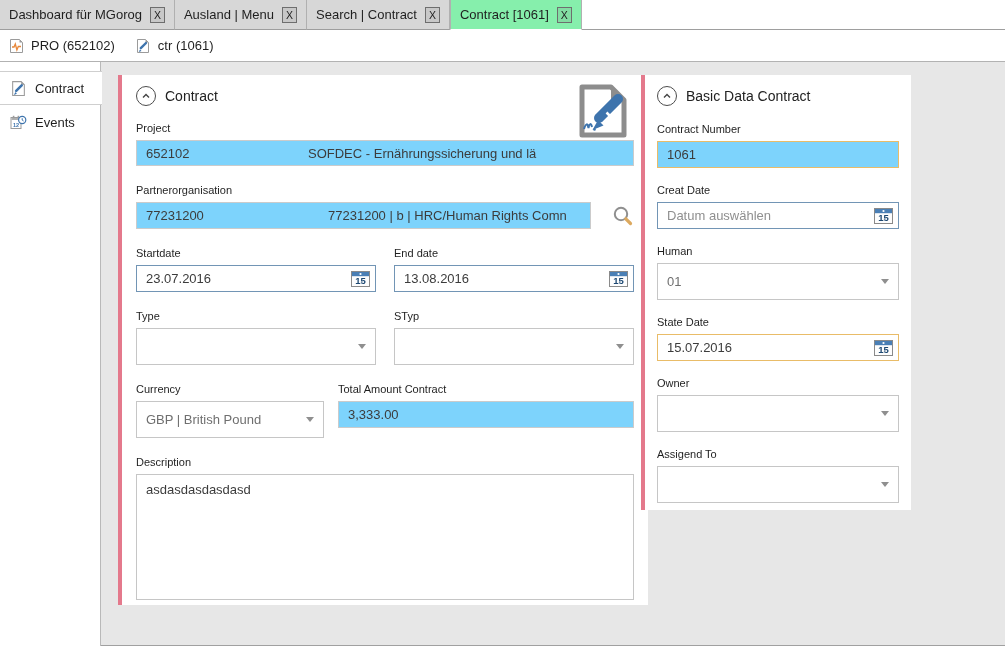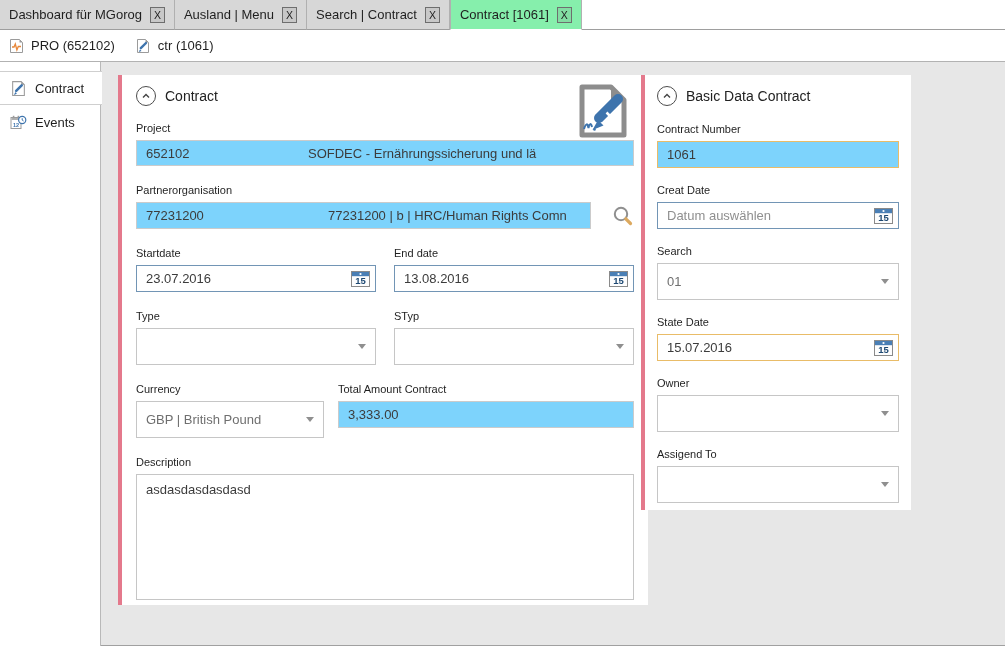--- a/index.html
+++ b/index.html
@@ -262,21 +262,21 @@
       <div class="form-label">Creat Date</div>
       <div class="datebox">
         <input placeholder="Datum auswählen" style="">
         <span class="cal-btn">
             <svg width="19" height="16">
               <use href="#cal15"></use>
             </svg>
           </span>
       </div>
 
-      <div class="form-label">Search</div>
+      <div class="form-label">Human</div>
       <div class="combo">
         <span class="val">01</span>
         <span class="caret"></span>
       </div>
 
       <div class="form-label">State Date</div>
       <div class="datebox orange">
         <input value="15.07.2016" style="">
         <span class="cal-btn">
             <svg width="19" height="16">

